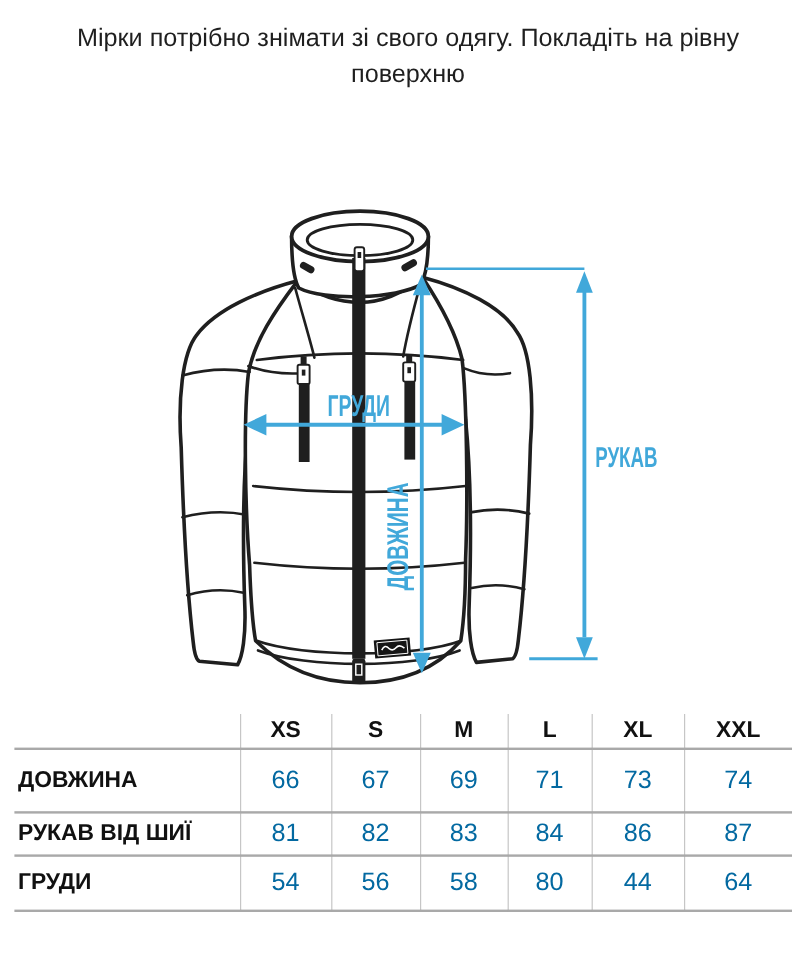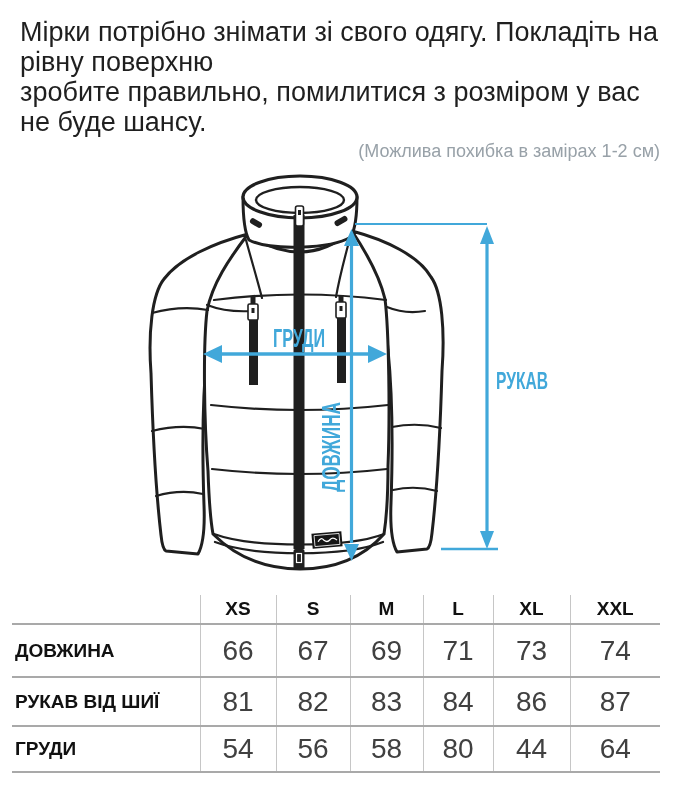--- a/index.html
+++ b/index.html
@@ -3,54 +3,52 @@
 <meta charset="utf-8">
 <style>
   * { margin:0; padding:0; box-sizing:border-box; }
   html,body { background:#fff; }
   .page {
     position:relative; width:673px; height:800px; background:#ffffff;
     font-family:"Liberation Sans","DejaVu Sans",sans-serif; overflow:hidden;
   }
   .intro {
     position:absolute; top:17px; left:20px; right:13px;
-    text-align:left; color:#1f1f1f;
-    font-size:27px; line-height:30px; font-weight:400;
+    text-align:center; color:#1f1f1f;
+    font-size:21px; line-height:30px; font-weight:400;
   }
   .note {
     position:absolute; top:141px; right:13px;
     color:#98a1a8; font-size:18px;
   }
   .diagram-svg { position:absolute; left:0; top:158px; }
   .size-table {
     position:absolute; left:12px; top:595px; width:648px;
     border-collapse:collapse; table-layout:fixed;
   }
   .size-table td, .size-table th { vertical-align:middle; padding:0; }
   .size-table thead th { height:29px; }
   .size-table .r1 td { height:53px; }
-  .size-table .r2 td { height:49px; }
+  .size-table .r2 td { height:36px; }
   .size-table .r3 td { height:46px; }
   .size-table .col-head { font-weight:bold; font-size:19px; color:#111; text-align:center; }
   .size-table .row-label { font-weight:bold; font-size:19px; color:#111; text-align:left; padding-left:3px; }
-  .size-table .val { font-size:28px; color:#404040; text-align:center; font-weight:400; }
+  .size-table .val { font-size:21px; color:#0369a1; text-align:center; font-weight:400; }
   .size-table tr { border-bottom:2px solid #a9a9a9; }
   .size-table td + td, .size-table th + th { border-left:1.5px solid #c6c6c6; }
 </style>
 </head>
 <body>
 
 <div class="page">
 
   <div class="intro">
     <div>Мірки потрібно знімати зі свого одягу. Покладіть на рівну поверхню</div>
-    <div>зробите правильно, помилитися з розміром у вас не буде шансу.</div>
   </div>
 
-  <div class="note">(Можлива похибка в замірах 1-2 см)</div>
 
   <svg class="diagram-svg" width="673" height="432" viewBox="0 158 673 432">
 
     <g fill="#ffffff" stroke="#1f1f1f" stroke-width="3" stroke-linecap="round" stroke-linejoin="round">
 
       <path d="M248,234 C214,243 180,258 164,279 C152,294 148,333 151,373 C153,441 157,501 161,535 C162,545 164,550 166,551 L198,554 C202,547 205,530 204,505 C202,448 203,392 207,352 C209,323 214,305 221,295 Z"></path>
 
       <path d="M352,231 C386,240 419,256 431,277 C442,292 445,331 442,371 C440,439 436,499 432,533 C431,543 429,548 427,549 L397,552 C393,545 390,528 391,503 C393,446 392,390 388,350 C386,321 381,304 374,293 Z"></path>
 
       <path d="M248,234 C229,259 212,284 207,311 C203,346 204,421 208,471 C209,501 211,523 213,534 C240,561 270,569 300,569 C330,569 361,560 384,534 C386,521 388,496 388,466 C390,416 389,331 385,299 C380,278 370,258 352,231 C334,246 316,252 300,252 C284,252 266,247 248,234 Z"></path>

